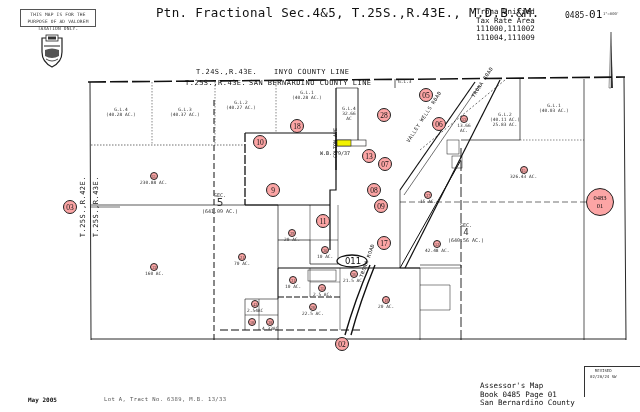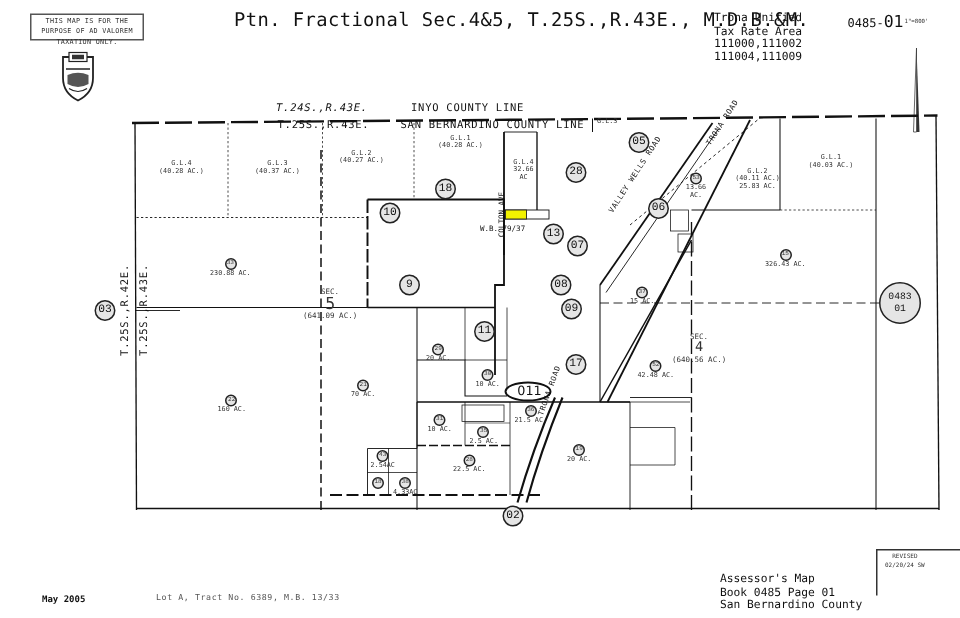--- a/index.html
+++ b/index.html
@@ -11,21 +11,21 @@
   .tra { left:476px; top:8px; font-size:7.5px; line-height:8.5px; white-space:pre; font-family:"DejaVu Sans Mono",monospace; }
   .bookpage { left:565px; top:8px; font-size:8px; white-space:nowrap; }
   .bookpage .pg { font-size:11px; }
   svg.map { position:absolute; left:0; top:0; }
   .footer-date { left:28px; top:396px; font-size:6px; font-weight:bold; }
   .footer-ref { left:104px; top:396px; font-size:5.5px; color:#555; letter-spacing:0.4px; }
   .assessor { left:480px; top:382px; font-size:7.5px; line-height:8.5px; white-space:pre; }
   .revised-box { left:584px; top:366px; width:56px; height:30px; border-left:1px solid #333; border-top:1px solid #333; }
   .revised { left:590px; top:368px; font-size:4px; line-height:6px; text-align:center; color:#333; white-space:pre; }
   .lbl { position:absolute; font-size:4.5px; color:#333; white-space:nowrap; text-align:center; }
-  .circ { position:absolute; border:1px solid #222; border-radius:50%; display:flex; align-items:center; justify-content:center; font-size:7.5px; font-family:Liberation Mono, monospace; box-sizing:border-box; background:#e5e5e5; }
+  .circ { position:absolute; border:1px solid #222; border-radius:50%; display:flex; align-items:center; justify-content:center; font-size:7.5px; font-family:Liberation Serif, serif; box-sizing:border-box; background:#fca5a5; }
   .circ.sm { border-width:0.8px; font-size:4px; }
   .line-label { position:absolute; font-size:7px; white-space:nowrap; letter-spacing:0.5px; }
   .vert { writing-mode:vertical-rl; transform:rotate(180deg); }
 </style>
 </head>
 <body>
 
 <div class="abs disclaimer">THIS MAP IS FOR THE PURPOSE OF AD VALOREM TAXATION ONLY.</div>
 
 <svg class="abs seal" viewBox="0 0 24 34">
@@ -135,24 +135,24 @@
     <path d="M351 335 Q360 302 375 265" stroke-width="1.4"></path>
 
     <rect x="336" y="140" width="30" height="6" stroke-width="0.6"></rect>
   </g>
 
   <rect x="337" y="140" width="14" height="6" fill="#f2f200" stroke="#222" stroke-width="0.6"></rect>
 
   <ellipse cx="352" cy="261" rx="15" ry="6" fill="#fff" stroke="#111" stroke-width="1.3"></ellipse>
 </svg>
 
-<div class="line-label" style="left:184px;top:68px;font-style:italic;">T.24S.,R.43E.</div>
+<div class="line-label" style="left:196px;top:68px;">T.24S.,R.43E.</div>
 <div class="line-label" style="left:274px;top:68px;">INYO COUNTY LINE</div>
 <div class="line-label" style="left:185px;top:79px;">T.25S.,R.43E.</div>
-<div class="line-label" style="left:267px;top:79px;">SAN BERNARDINO COUNTY LINE</div>
+<div class="line-label" style="left:249px;top:79px;">SAN BERNARDINO COUNTY LINE</div>
 
 <div class="line-label vert" style="left:79px;top:176px;font-size:7px;">T.25S.,R.42E.</div>
 <div class="line-label vert" style="left:92px;top:176px;font-size:7px;">T.25S.,R.43E.</div>
 
 <div class="circ" style="left:63px;top:200px;width:14px;height:14px;">03</div>
 <div class="circ" style="left:335px;top:337px;width:14px;height:14px;">02</div>
 <div class="circ" style="left:566px;top:188px;width:28px;height:28px;flex-direction:column;font-size:6.5px;line-height:8px;margin-left:20px;">
   <span>0483</span>
   <span>01</span>
 </div>
@@ -262,21 +262,21 @@
 <div class="lbl" style="left:343px;top:270px;">
     <div class="circ sm" style="position:relative;width:8px;height:8px;margin:0 auto;">36</div>
     <div>21.5 AC.</div>
   </div>
 <div class="lbl" style="left:420px;top:191px;">
     <div class="circ sm" style="position:relative;width:8px;height:8px;margin:0 auto;">37</div>
     <div>15 AC.</div>
   </div>
 
 <div class="circ" style="left:419px;top:88px;width:14px;height:14px;">05</div>
-<div class="circ" style="left:432px;top:132px;width:14px;height:14px;text-align:right;">06</div>
+<div class="circ" style="left:432px;top:117px;width:14px;height:14px;text-align:right;">06</div>
 <div class="circ" style="left:378px;top:157px;width:14px;height:14px;">07</div>
 <div class="circ" style="left:367px;top:183px;width:14px;height:14px;">08</div>
 <div class="circ" style="left:374px;top:199px;width:14px;height:14px;">09</div>
 <div class="circ" style="left:377px;top:236px;width:14px;height:14px;">17</div>
 <div class="circ" style="left:316px;top:214px;width:14px;height:14px;">11</div>
 <div class="circ" style="left:362px;top:149px;width:14px;height:14px;">13</div>
 <div class="circ" style="left:290px;top:119px;width:14px;height:14px;">18</div>
 <div class="circ" style="left:266px;top:183px;width:14px;height:14px;">9</div>
 <div class="circ" style="left:253px;top:135px;width:14px;height:14px;">10</div>
 <div class="circ" style="left:377px;top:108px;width:14px;height:14px;">28</div>

